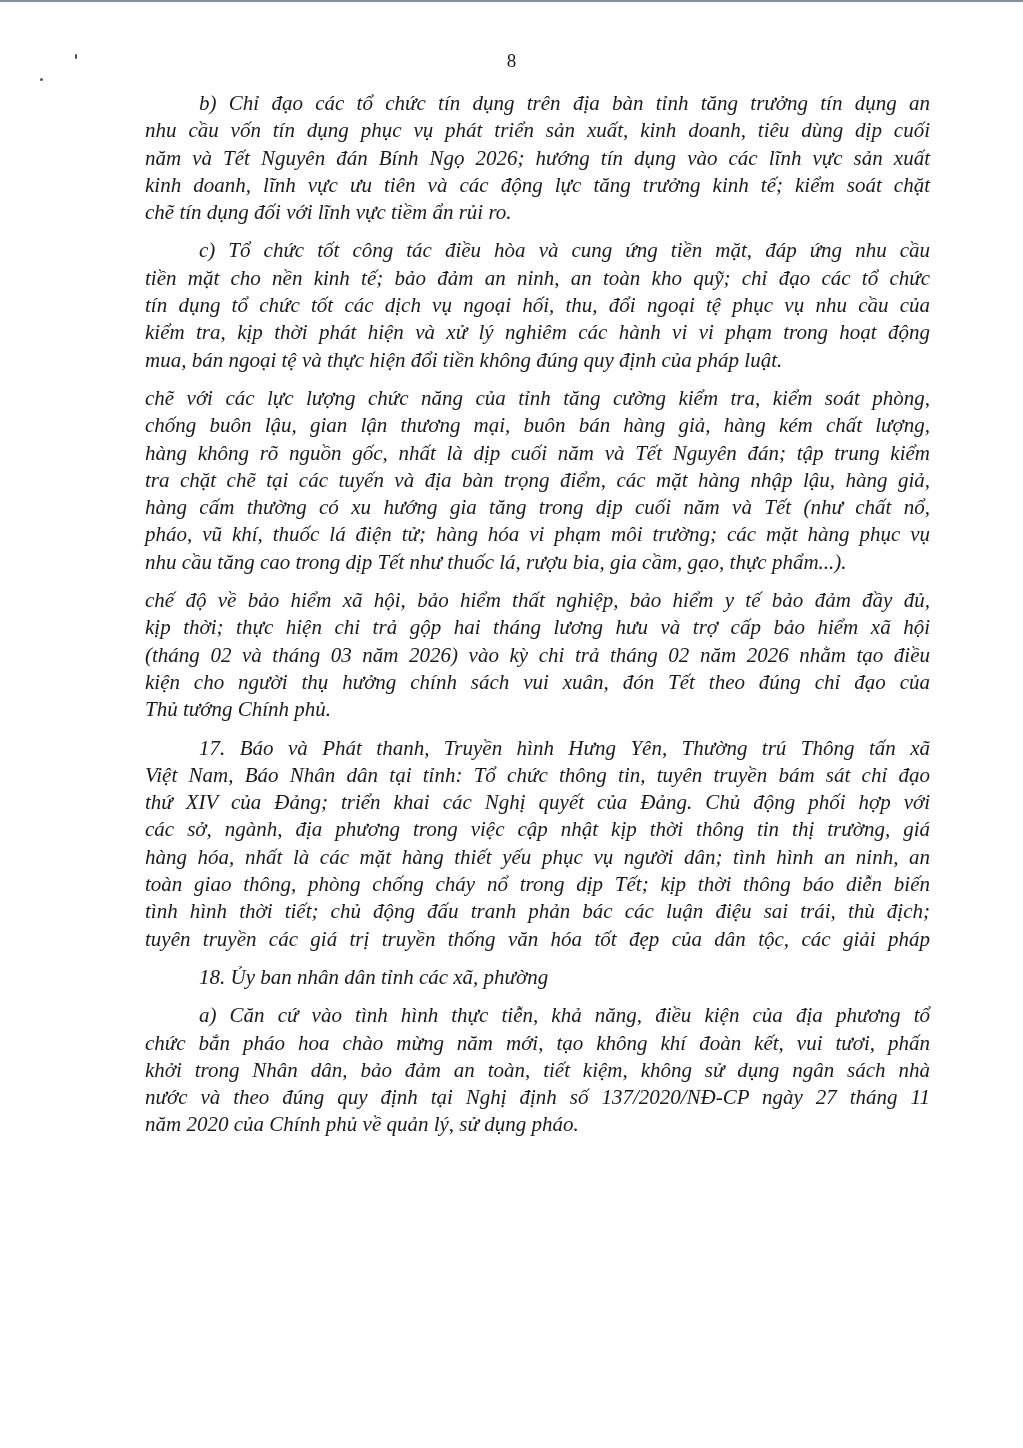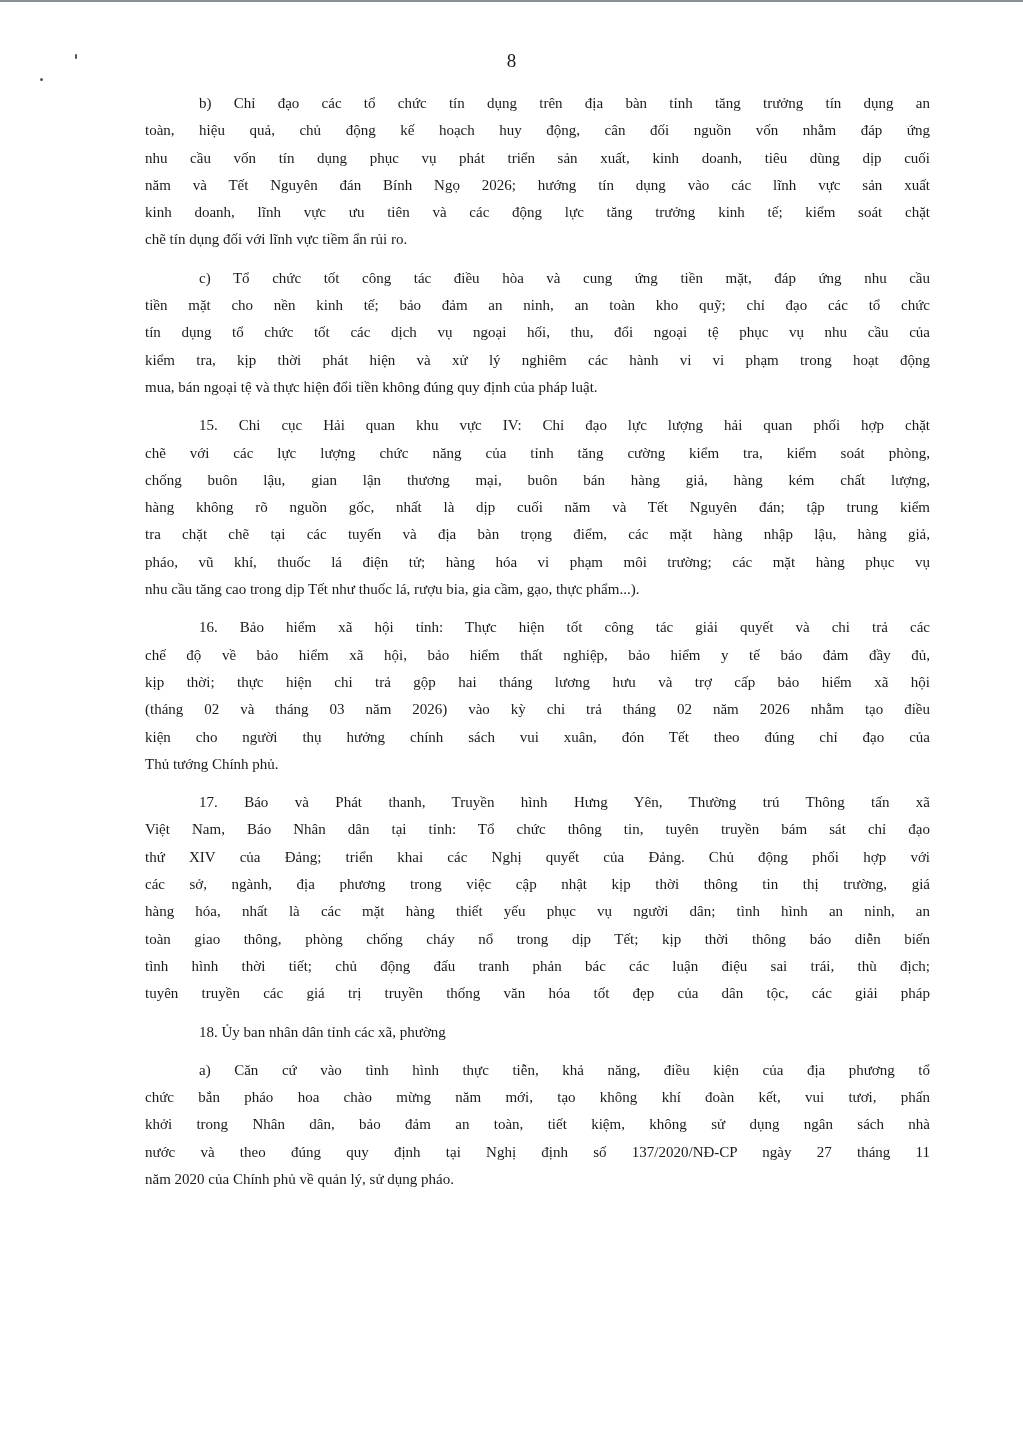--- a/index.html
+++ b/index.html
@@ -6,66 +6,64 @@
   body {
     width: 1023px; height: 1448px; background: #ffffff; position: relative; overflow: hidden;
     font-family: "Liberation Serif", "DejaVu Serif", serif; color: #1a1a1a;
   }
   .topline { position: absolute; left: 0; top: 0; width: 1023px; height: 2px; background: #8a8f96; }
   .speck { position: absolute; background: #555; border-radius: 50%; }
   .page-num { position: absolute; top: 50px; left: 0; width: 1023px; text-align: center; font-size: 19px; }
   .content { position: absolute; left: 145px; top: 90px; width: 785px; }
   .para { margin: 0 0 11px 0; }
   .line {
-    font-size: 15px; line-height: 27.3px; height: 27.3px; white-space: nowrap;
-    text-align: justify; text-align-last: justify; display: block;
+    font-size: 21px; line-height: 27.3px; height: 27.3px; white-space: nowrap;
+    text-align: justify; text-align-last: justify; display: block; font-style: italic;
   }
   .line.first { padding-left: 54px; }
   .line.last { text-align-last: left; }
 </style>
 </head>
 <body>
 
 <div class="topline"></div>
 <div class="speck" style="left:75px;top:54px;width:2px;height:5px;border-radius:1px;"></div>
 <div class="speck" style="left:40px;top:78px;width:3px;height:3px;"></div>
 
 <div class="page-num">8</div>
 
 <div class="content">
 
   <div class="para">
     <span class="line first">b) Chỉ đạo các tổ chức tín dụng trên địa bàn tỉnh tăng trưởng tín dụng an</span>
-    <span class="line">toàn, hiệu quả, chủ động kế hoạch huy động, cân đối nguồn vốn nhằm đáp ứng</span>
     <span class="line">nhu cầu vốn tín dụng phục vụ phát triển sản xuất, kinh doanh, tiêu dùng dịp cuối</span>
     <span class="line">năm và Tết Nguyên đán Bính Ngọ 2026; hướng tín dụng vào các lĩnh vực sản xuất</span>
     <span class="line">kinh doanh, lĩnh vực ưu tiên và các động lực tăng trưởng kinh tế; kiểm soát chặt</span>
     <span class="line last">chẽ tín dụng đối với lĩnh vực tiềm ẩn rủi ro.</span>
   </div>
 
   <div class="para">
     <span class="line first">c) Tổ chức tốt công tác điều hòa và cung ứng tiền mặt, đáp ứng nhu cầu</span>
     <span class="line">tiền mặt cho nền kinh tế; bảo đảm an ninh, an toàn kho quỹ; chỉ đạo các tổ chức</span>
     <span class="line">tín dụng tổ chức tốt các dịch vụ ngoại hối, thu, đổi ngoại tệ phục vụ nhu cầu của</span>
     <span class="line">kiểm tra, kịp thời phát hiện và xử lý nghiêm các hành vi vi phạm trong hoạt động</span>
     <span class="line last">mua, bán ngoại tệ và thực hiện đổi tiền không đúng quy định của pháp luật.</span>
   </div>
 
   <div class="para">
-    <span class="line first">15. Chi cục Hải quan khu vực IV: Chỉ đạo lực lượng hải quan phối hợp chặt</span>
     <span class="line">chẽ với các lực lượng chức năng của tỉnh tăng cường kiểm tra, kiểm soát phòng,</span>
     <span class="line">chống buôn lậu, gian lận thương mại, buôn bán hàng giả, hàng kém chất lượng,</span>
     <span class="line">hàng không rõ nguồn gốc, nhất là dịp cuối năm và Tết Nguyên đán; tập trung kiểm</span>
     <span class="line">tra chặt chẽ tại các tuyến và địa bàn trọng điểm, các mặt hàng nhập lậu, hàng giả,</span>
+    <span class="line">hàng cấm thường có xu hướng gia tăng trong dịp cuối năm và Tết (như chất nổ,</span>
     <span class="line">pháo, vũ khí, thuốc lá điện tử; hàng hóa vi phạm môi trường; các mặt hàng phục vụ</span>
     <span class="line last">nhu cầu tăng cao trong dịp Tết như thuốc lá, rượu bia, gia cầm, gạo, thực phẩm...).</span>
   </div>
 
   <div class="para">
-    <span class="line first">16. Bảo hiểm xã hội tỉnh: Thực hiện tốt công tác giải quyết và chi trả các</span>
     <span class="line">chế độ về bảo hiểm xã hội, bảo hiểm thất nghiệp, bảo hiểm y tế bảo đảm đầy đủ,</span>
     <span class="line">kịp thời; thực hiện chi trả gộp hai tháng lương hưu và trợ cấp bảo hiểm xã hội</span>
     <span class="line">(tháng 02 và tháng 03 năm 2026) vào kỳ chi trả tháng 02 năm 2026 nhằm tạo điều</span>
     <span class="line">kiện cho người thụ hưởng chính sách vui xuân, đón Tết theo đúng chỉ đạo của</span>
     <span class="line last">Thủ tướng Chính phủ.</span>
   </div>
 
   <div class="para">
     <span class="line first">17. Báo và Phát thanh, Truyền hình Hưng Yên, Thường trú Thông tấn xã</span>
     <span class="line">Việt Nam, Báo Nhân dân tại tỉnh: Tổ chức thông tin, tuyên truyền bám sát chỉ đạo</span>

